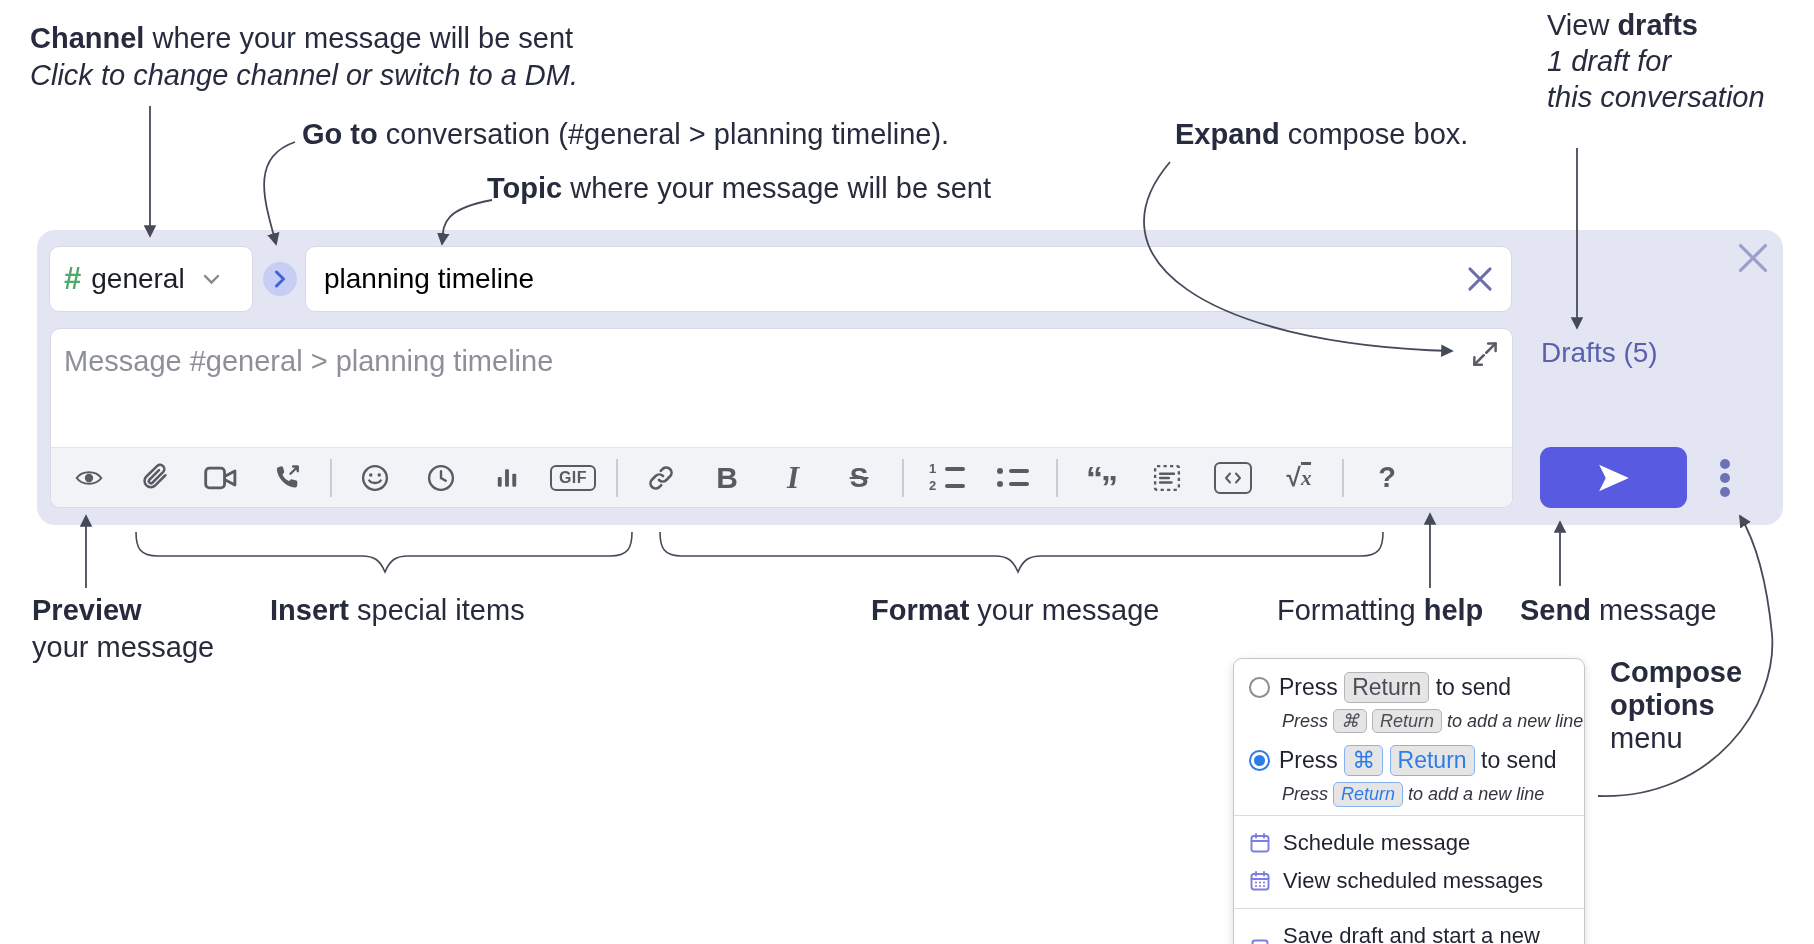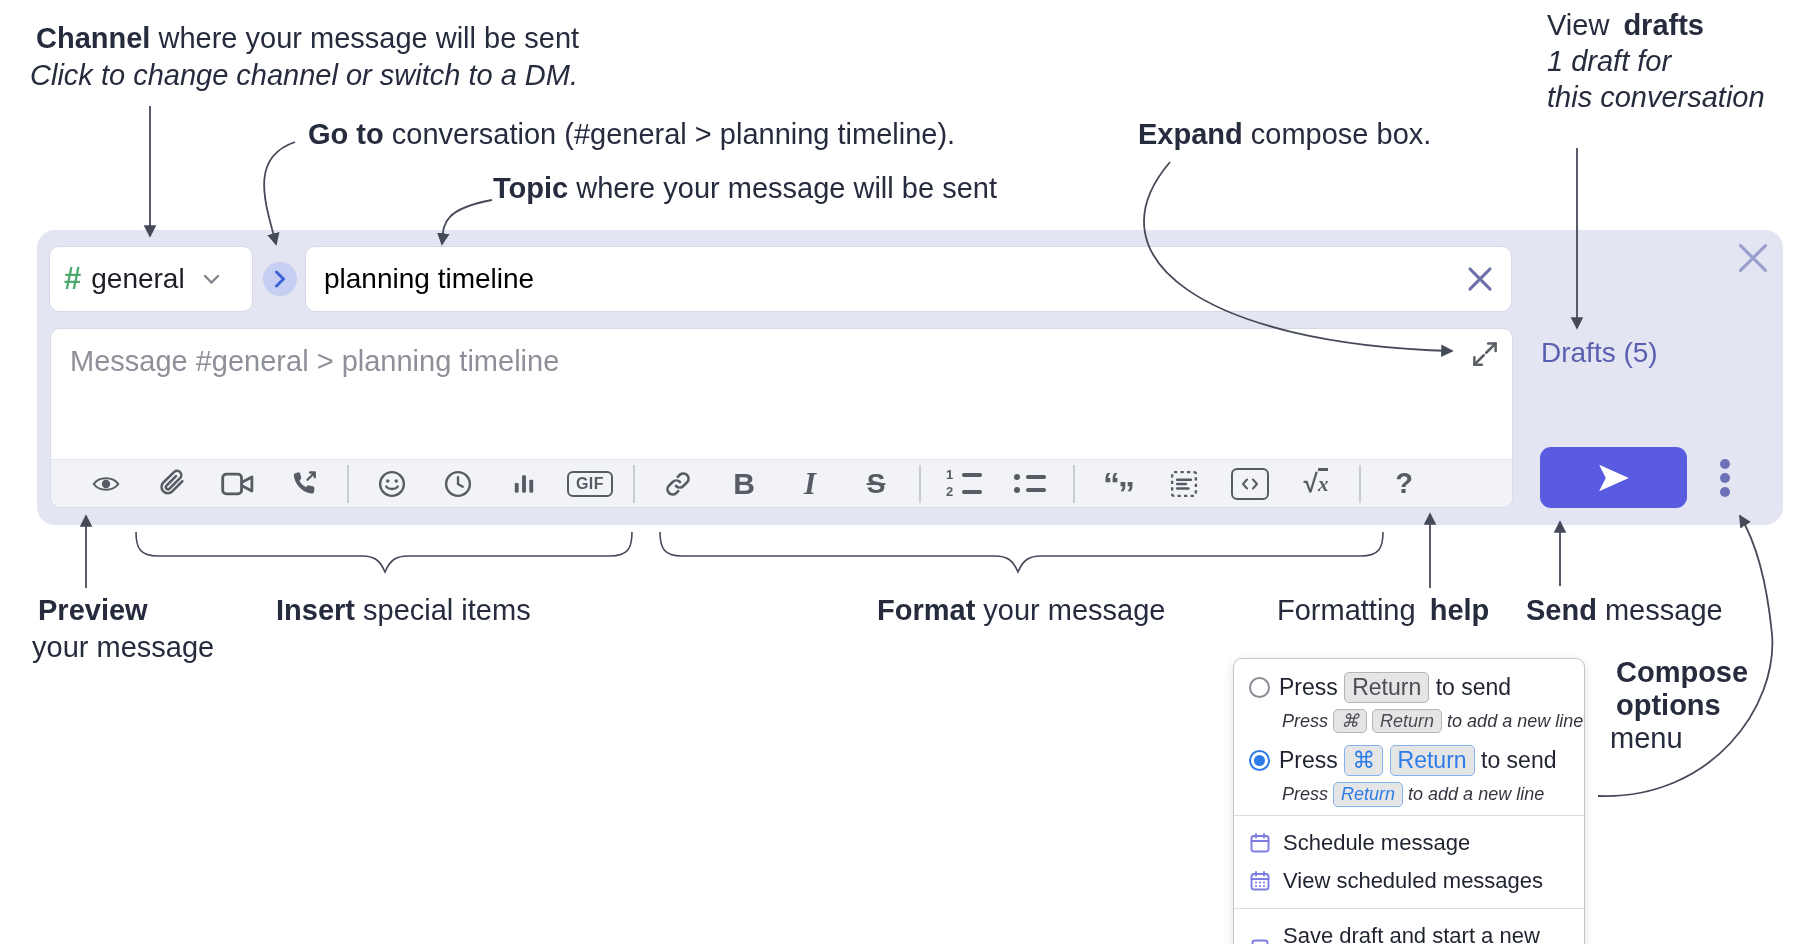--- a/index.html
+++ b/index.html
@@ -1,39 +1,39 @@
 <!DOCTYPE html>
 <html><head>
 <meta charset="utf-8">
 <style>
   html,body{margin:0;padding:0;background:#fff;}
   #stage{position:relative;width:1814px;height:944px;background:#fff;overflow:hidden;
          font-family:"Liberation Sans",sans-serif;color:#262b3d;}
   .ann{position:absolute;font-size:29px;line-height:37px;color:#262b3d;white-space:nowrap;}
-  .ann b{font-weight:700;margin-left:6px;}
+  .ann b{font-weight:700;}
   .ann i{font-style:italic;}
   #overlay{position:absolute;left:0;top:0;z-index:4;pointer-events:none;}
   
   #composer{position:absolute;left:37px;top:230px;width:1746px;height:295px;
             background:#e3e5f3;border-radius:18px;z-index:1;}
   .whitebox{background:#fff;border:1px solid #d7d9e7;border-radius:10px;position:absolute;box-sizing:border-box;}
   #channel-select{left:12px;top:16px;width:204px;height:66px;display:flex;align-items:center;
                   padding:0 14px;gap:10px;cursor:pointer;}
   #hash{color:#4eaa6c;font-weight:700;font-size:31px;}
   #channel-name{font-size:28px;color:#1c1e26;}
   #goto-btn{position:absolute;left:226px;top:32px;width:34px;height:34px;border-radius:50%;
             background:#c6cef4;display:flex;align-items:center;justify-content:center;}
   #topic-input{left:268px;top:16px;width:1207px;height:66px;display:flex;align-items:center;padding:0 18px;}
   #topic-value{font-size:28px;color:#000000;flex:1;}
   #message-box{left:13px;top:98px;width:1463px;height:180px;}
-  #placeholder{position:absolute;left:19px;top:16px;font-size:29px;color:#8e9099;}
+  #placeholder{position:absolute;left:13px;top:16px;font-size:29px;color:#8e9099;}
   #expand-btn{position:absolute;right:12px;top:10px;width:30px;height:30px;color:#5a5d66;}
-  #toolbar{position:absolute;left:0;bottom:0;width:100%;height:48px;background:#f2f3f7;
+  #toolbar{position:absolute;left:0;bottom:0;width:100%;height:60px;background:#f2f3f7;
            border-top:1px solid #e4e5ec;border-radius:0 0 9px 9px;display:flex;align-items:center;
-           padding:0 22px;box-sizing:border-box;color:#585b63;}
+           padding:0 5px;box-sizing:border-box;color:#585b63;}
   .tbtn{width:46px;height:46px;display:flex;align-items:center;justify-content:center;flex:0 0 auto;
         margin:0 10px;color:#585b63;cursor:pointer;}
   .tdiv{width:2px;height:38px;background:#c9ccd6;margin:0 10px;flex:0 0 auto;}
   .glyph-b{font-size:30px;font-weight:800;}
   .glyph-i{font-family:"Liberation Serif",serif;font-style:italic;font-size:31px;font-weight:600;}
   .glyph-s{font-size:28px;font-weight:600;text-decoration:line-through;}
   .glyph-q{font-size:34px;font-weight:800;letter-spacing:-2px;line-height:10px;}
   .glyph-q .lo{display:inline-block;transform:translateY(9px);}
   .gif-chip{border:2.5px solid #585b63;border-radius:6px;padding:2px 7px;font-size:16px;font-weight:700;letter-spacing:.5px;}
   .listicon{display:flex;flex-direction:column;gap:7px;}
@@ -79,21 +79,21 @@
   <div class="ann" style="left:30px;top:20px;">
     <div><b>Channel</b><span> where your message will be sent</span></div>
     <div><i>Click to change channel or switch to a DM.</i></div>
   </div>
   <div class="ann" style="left:302px;top:116px;">
     <b>Go to</b><span> conversation (#general &gt; planning timeline).</span>
   </div>
   <div class="ann" style="left:487px;top:170px;">
     <b>Topic</b><span> where your message will be sent</span>
   </div>
-  <div class="ann" style="left:1132px;top:116px;">
+  <div class="ann" style="left:1175px;top:116px;">
     <b>Expand</b><span> compose box.</span>
   </div>
   <div class="ann" style="left:1547px;top:7px;line-height:36px;">
     <div><span>View </span><b>drafts</b></div>
     <div><i>1 draft for</i></div>
     <div><i>this conversation</i></div>
   </div>
   <div class="ann" style="left:32px;top:592px;">
     <div><b>Preview</b></div>
     <div><span>your message</span></div>

